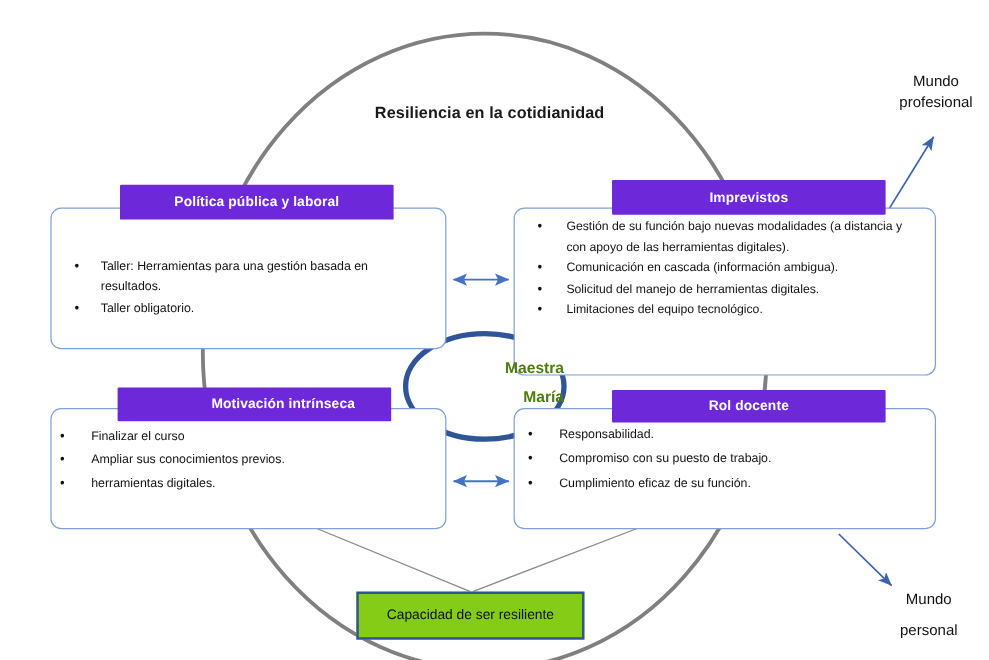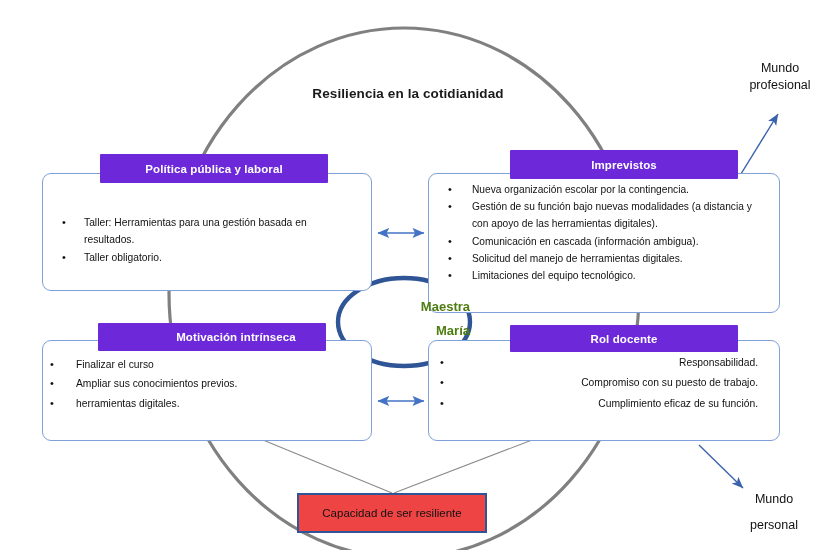--- a/index.html
+++ b/index.html
@@ -107,21 +107,21 @@
     text-align: justify;
     text-align-last: justify;
   }
 
   .list-tl { left: 50px;  top: 218px; width: 308px; }
   .list-tr { left: 436px; top: 185px; width: 342px; font-size: 10.2px; }
   .list-tr li { padding-left: 36px; margin-bottom: 7px; }
   .list-bl { left: 38px;  top: 360px; width: 330px; }
   .list-bl li { padding-left: 38px; margin-bottom: 9px; }
   .list-br { left: 428px; top: 358px; width: 330px; }
-  .list-br li { padding-left: 38px; margin-bottom: 10px; text-align: right; }
+  .list-br li { padding-left: 38px; margin-bottom: 10px; }
 
   
   .center-label {
     position: absolute;
     left: 340px;
     top: 295px;
     width: 130px;
     text-align: right;
     font-size: 13px;
     font-weight: bold;
@@ -131,21 +131,21 @@
 
   
   .bottom-box {
     position: absolute;
     left: 297px;
     top: 493px;
     width: 190px;
     height: 40px;
     box-sizing: border-box;
     border: 2px solid #2f5597;
-    background: #ef4444;
+    background: #84cc16;
     display: flex;
     align-items: center;
     justify-content: center;
     font-size: 11.5px;
     color: #111111;
   }
 
   
   .world-label {
     position: absolute;
@@ -211,23 +211,20 @@
     </li>
     <li>
       <span class="line">Taller obligatorio.</span>
     </li>
   </ul>
 
   <div class="content-box box-tr"></div>
   <div class="header-pill pill-tr">Imprevistos</div>
   <ul class="bullets list-tr">
     <li>
-      <span class="line">Nueva organización escolar por la contingencia.</span>
-    </li>
-    <li>
       <span class="line">Gestión de su función bajo nuevas modalidades (a distancia y</span>
       <span class="line">con apoyo de las herramientas digitales).</span>
     </li>
     <li>
       <span class="line">Comunicación en cascada (información ambigua).</span>
     </li>
     <li>
       <span class="line">Solicitud del manejo de herramientas digitales.</span>
     </li>
     <li>

